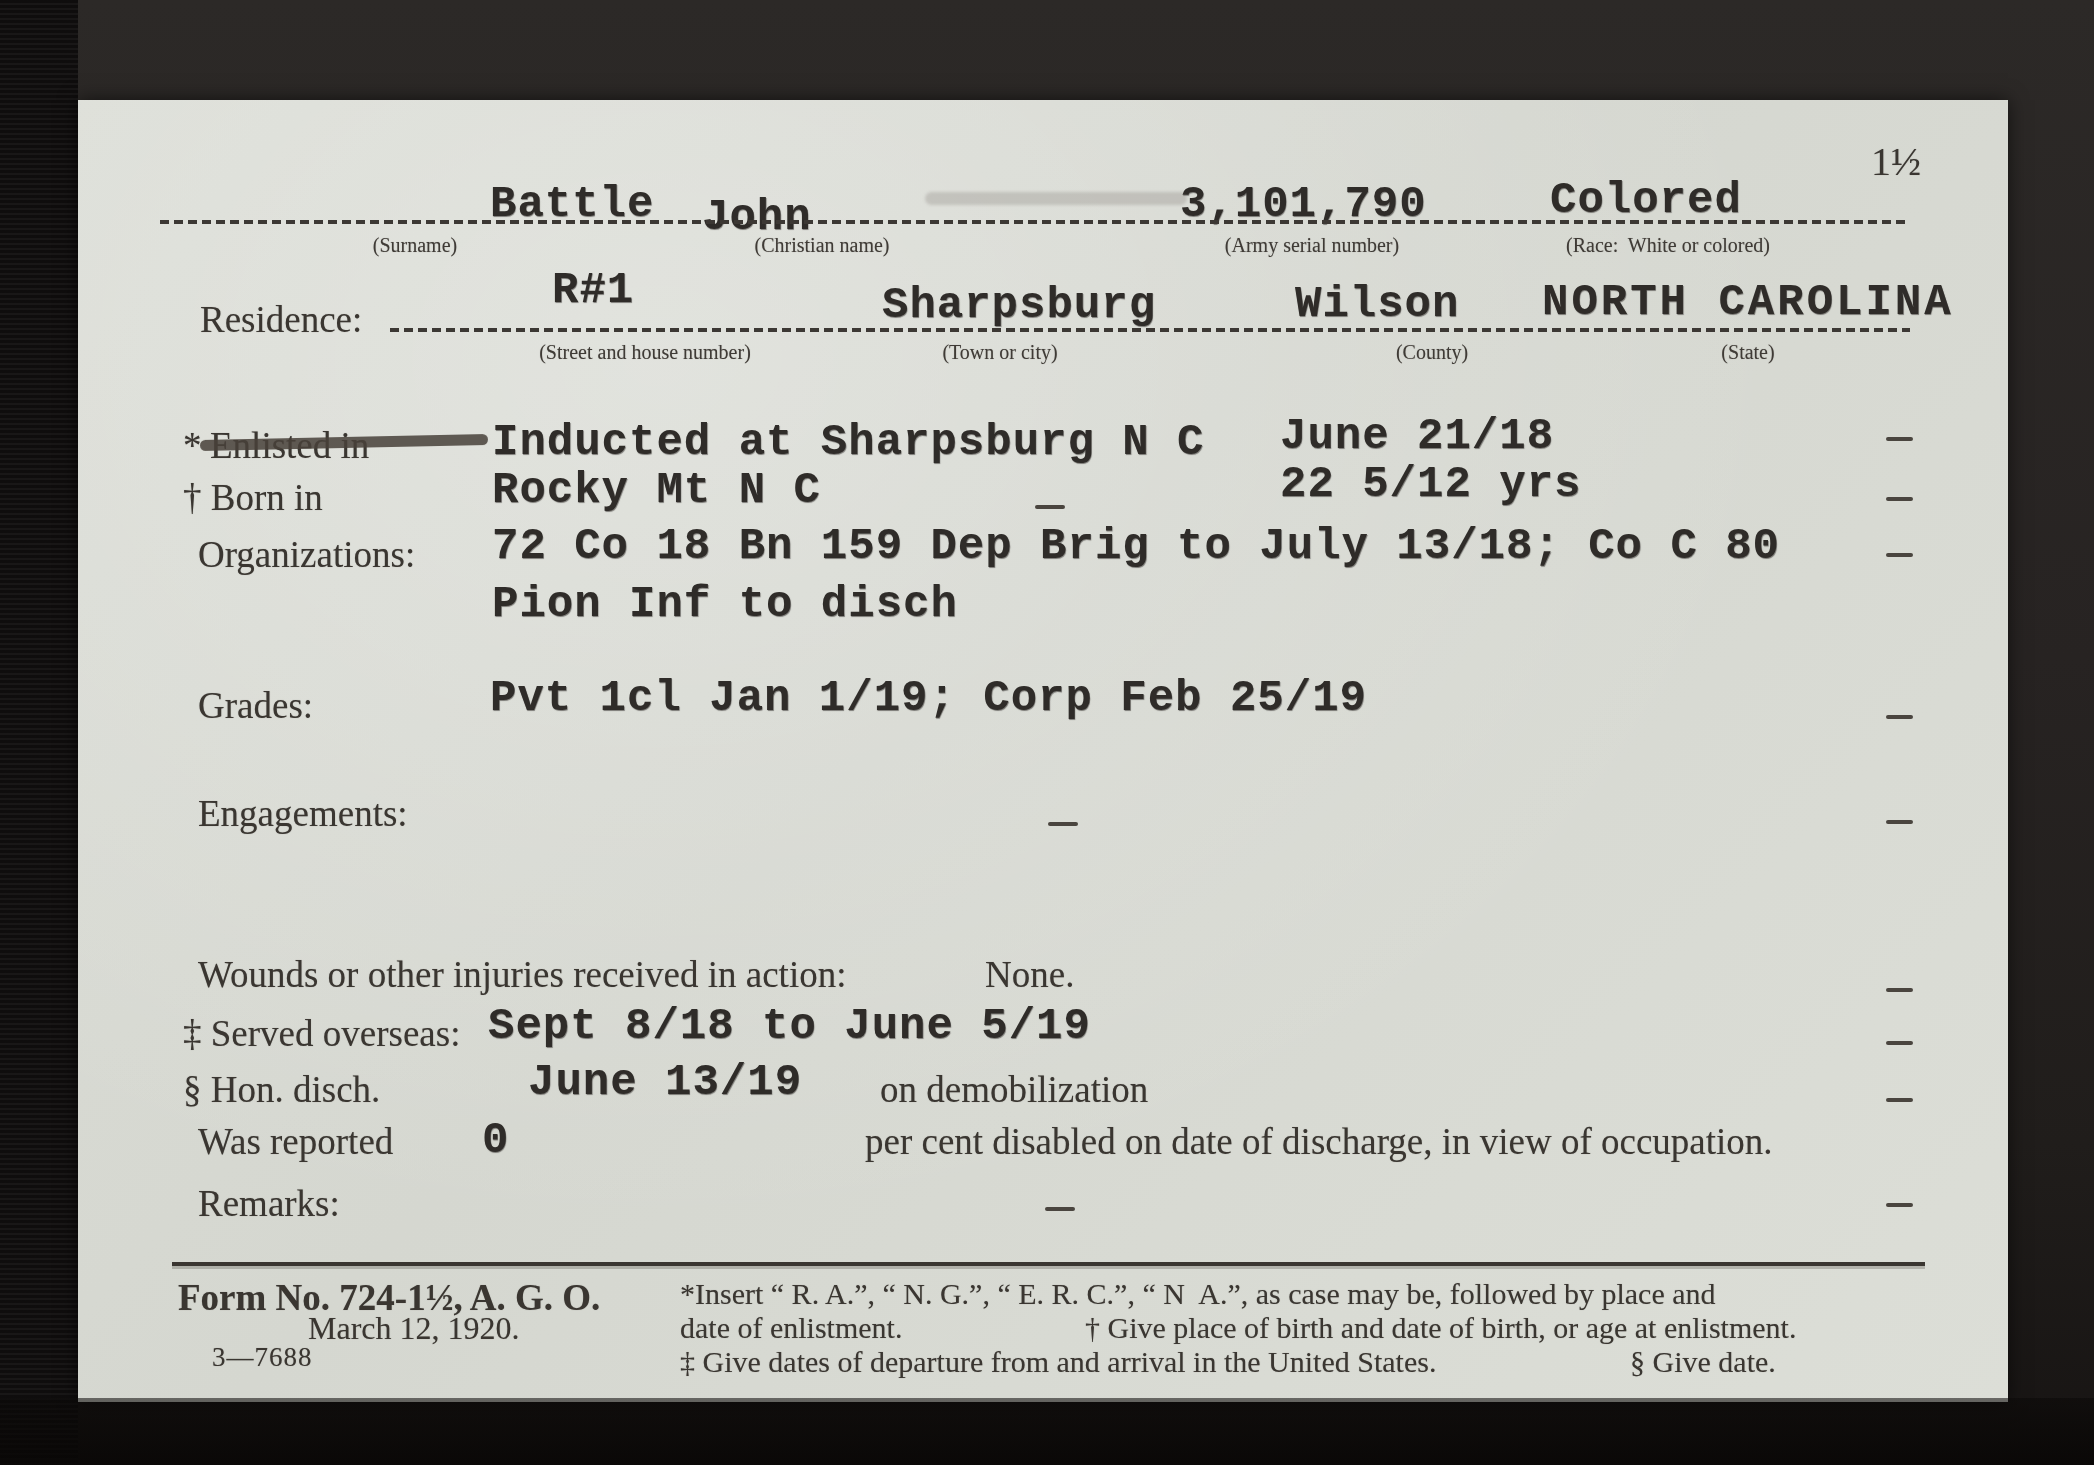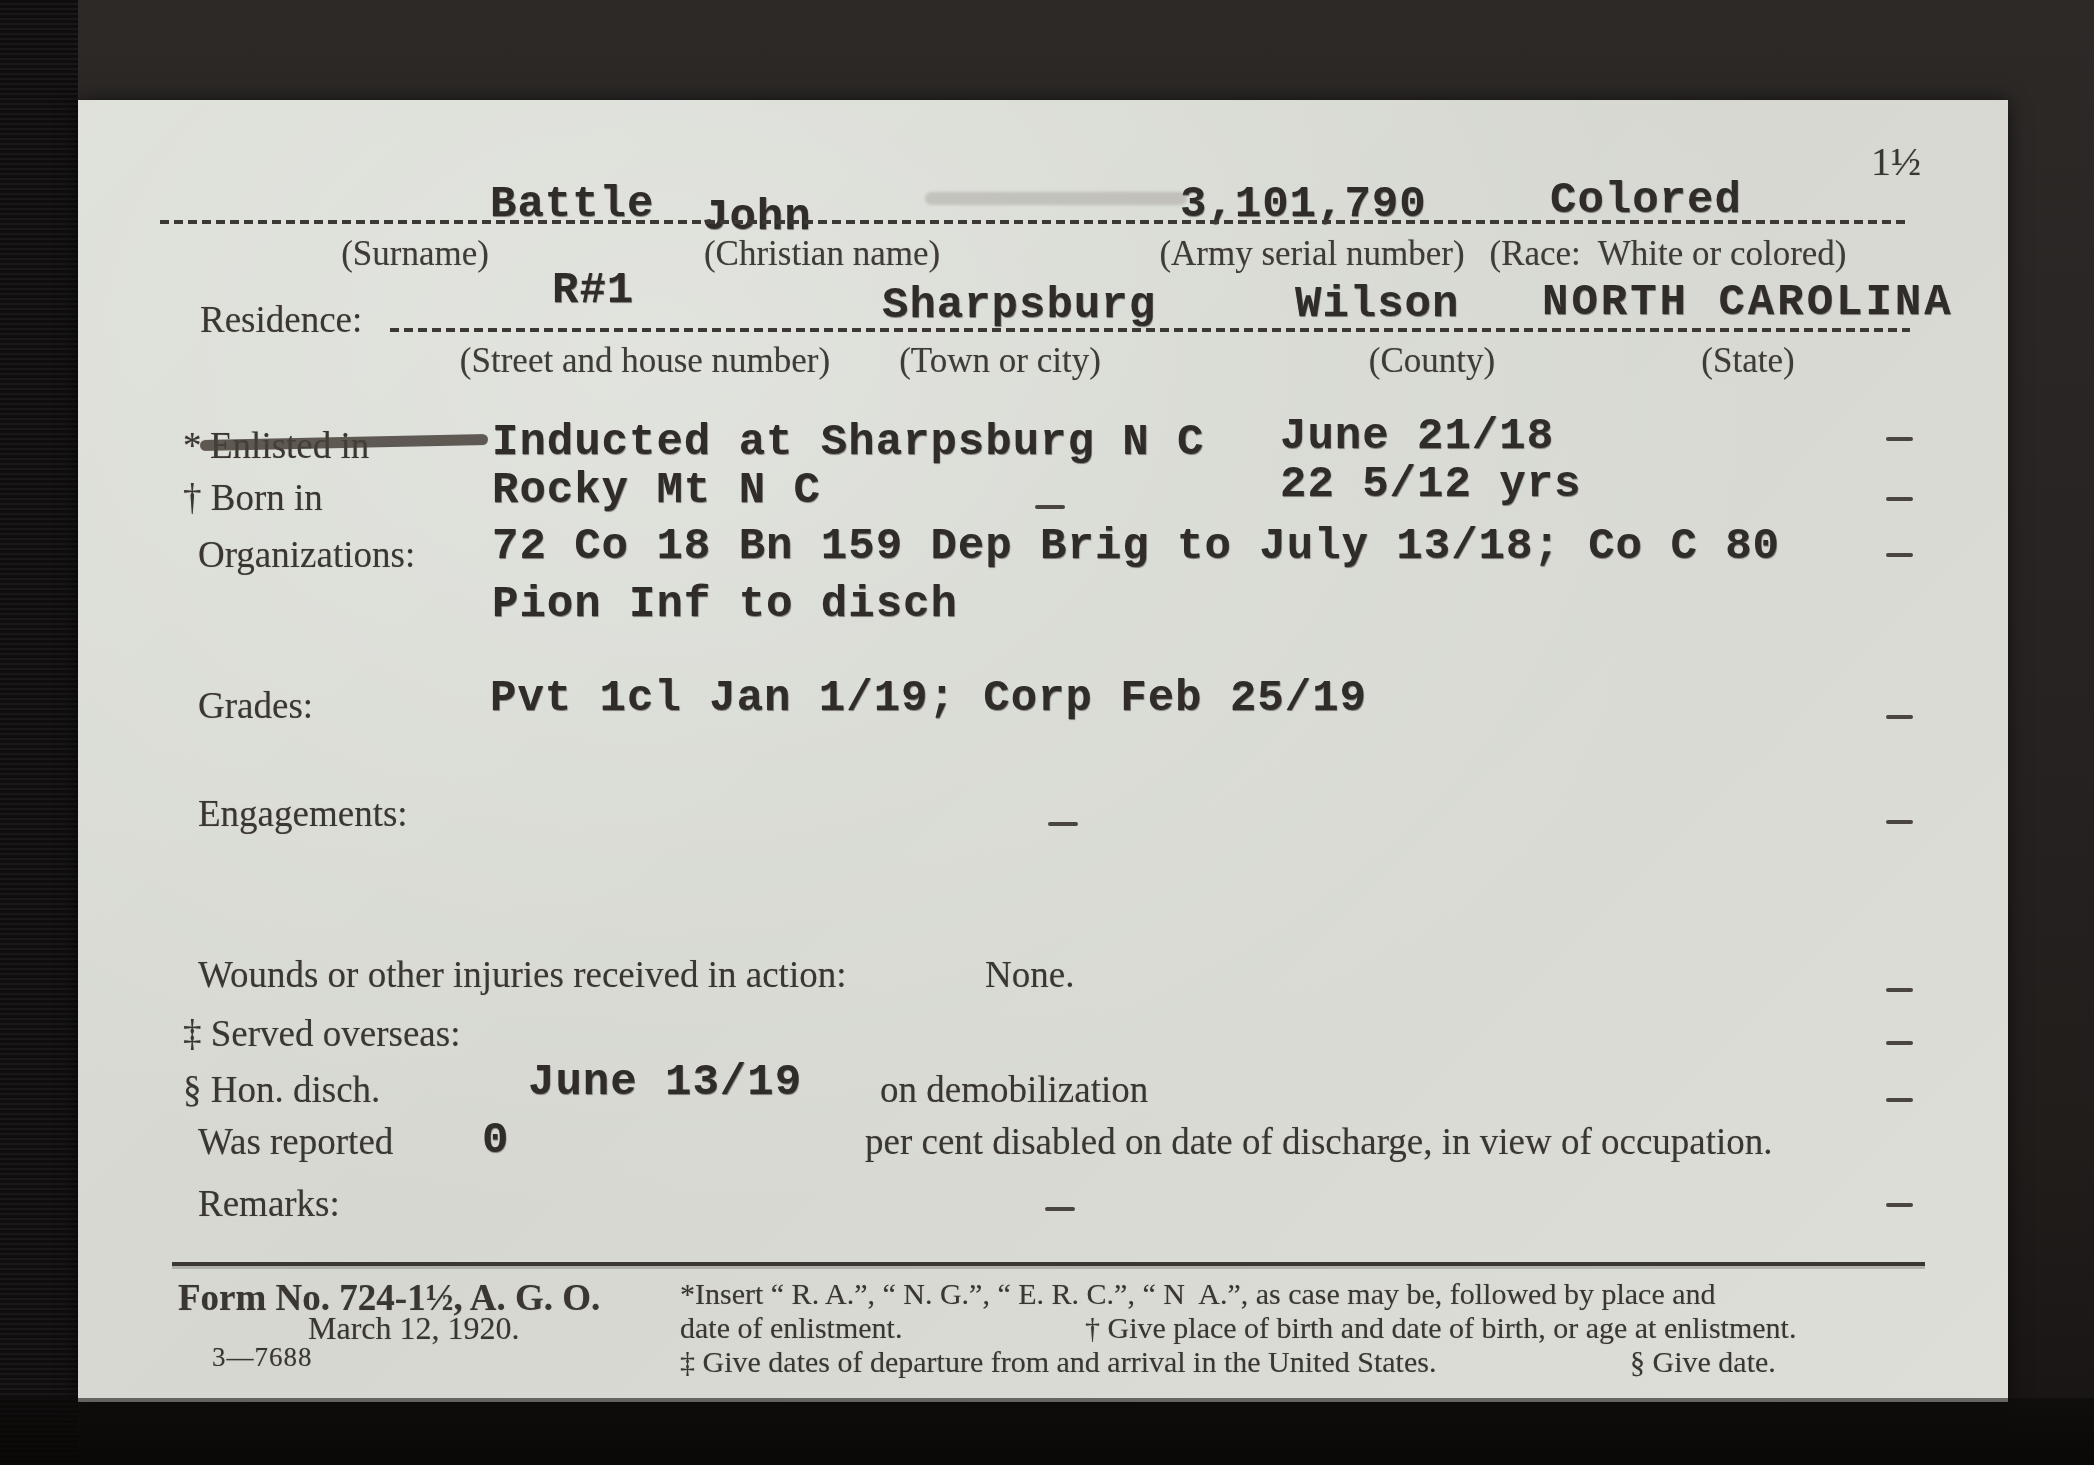--- a/index.html
+++ b/index.html
@@ -29,21 +29,21 @@
   }
   .printed{
     position:absolute;
     font-family:"Liberation Serif", serif;
     font-size:37px;color:#3a3631;white-space:pre;
     text-shadow:0 0 1px rgba(58,54,49,0.35);
   }
   .small-label{
     position:absolute;
     font-family:"Liberation Serif", serif;
-    font-size:35px;color:#3f3b36;white-space:pre;
+    font-size:20px;color:#3f3b36;white-space:pre;
     transform:translateX(-50%);
     text-shadow:0 0 1px rgba(58,54,49,0.3);
   }
   .typed{
     position:absolute;
     font-family:"Liberation Mono", monospace;
     font-weight:bold;font-size:44px;color:#2f2c29;
     letter-spacing:1px;white-space:pre;line-height:1;
     text-shadow:0.6px 0.6px 0.8px rgba(47,44,41,0.55);
   }
@@ -118,20 +118,21 @@
   <div class="printed" style="left:198px;top:684px;">Grades:</div>
   <div class="typed" style="left:490px;top:676px;">Pvt 1cl Jan 1/19; Corp Feb 25/19</div>
 
   <div class="printed" style="left:198px;top:792px;">Engagements:</div>
   <div class="mark" style="left:1048px;top:822px;width:30px;"></div>
 
   <div class="printed" style="left:198px;top:953px;">Wounds or other injuries received in action:</div>
   <div class="printed" style="left:985px;top:953px;">None.</div>
 
   <div class="printed" style="left:183px;top:1012px;">‡ Served overseas:</div>
+  <div class="typed" style="left:488px;top:1004px;">Sept 8/18 to June 5/19</div>
 
   <div class="printed" style="left:183px;top:1068px;">§ Hon. disch.</div>
   <div class="typed" style="left:488px;top:1060px;margin-left:40px;">June 13/19</div>
   <div class="printed" style="left:880px;top:1068px;">on demobilization</div>
 
   <div class="printed" style="left:198px;top:1120px;">Was reported</div>
   <div class="typed" style="left:482px;top:1118px;">0</div>
   <div class="printed" style="left:865px;top:1120px;">per cent disabled on date of discharge, in view of occupation.</div>
 
   <div class="printed" style="left:198px;top:1182px;">Remarks:</div>

